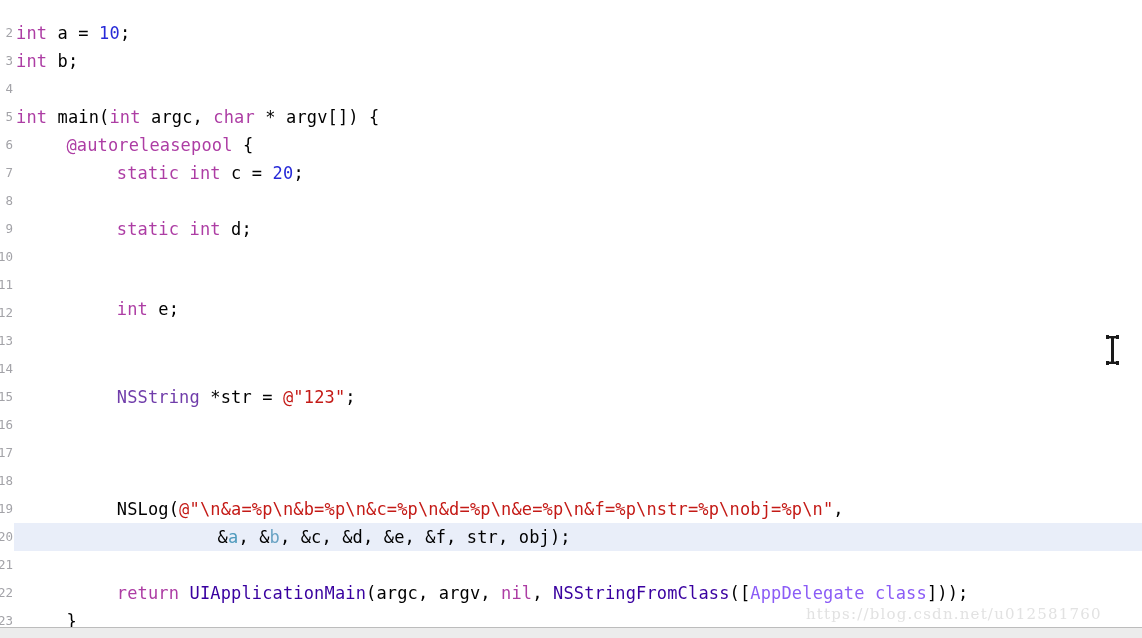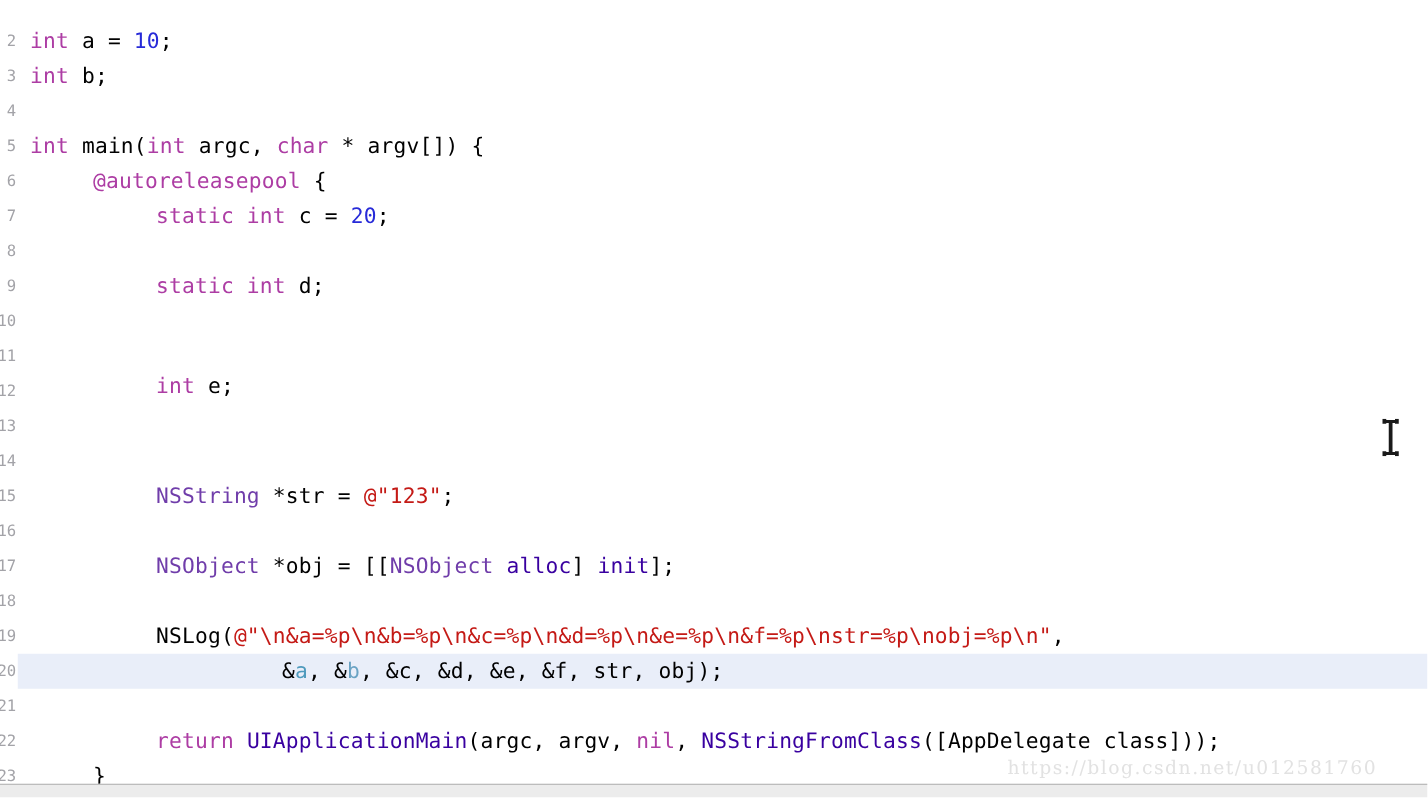--- a/index.html
+++ b/index.html
@@ -70,38 +70,38 @@
   .code-line {
     position: absolute;
     left: 0;
     right: 0;
     height: 28px;
     line-height: 28px;
     font-family: "DejaVu Sans Mono", "Liberation Mono", monospace;
     font-size: 17px;
     white-space: pre;
     color: #000000;
-    padding-left: 24px;
+    padding-left: 16px;
     box-sizing: border-box;
     letter-spacing: 0.15px;
   }
   .code-line.current {
     background: #e9eef9;
   }
 
   
   .t-plain   { color: #000000; }
   .t-kw      { color: #ad3da4; }          
   .t-num     { color: #272ad8; }          
   .t-str     { color: #c41a16; }          
   .t-type    { color: #703daa; }          
   .t-call    { color: #3900a0; }          
   .t-global  { color: #4e9abd; }          
   .t-globalb { color: #6aa3c4; }
-  .t-proj    { color: #000000; }          
+  .t-proj    { color: #8b5cf6; }          
 
   
   #mouse-cursor {
     position: absolute;
     left: 1104px;
     top: 336px;
     width: 17px;
     height: 30px;
     z-index: 9;
     pointer-events: none;
@@ -146,21 +146,20 @@
       <div class="code-line" style="top: 131px;"><span style="padding-left: 50.4px;"><span class="t-kw">@autoreleasepool</span><span class="t-plain"> {</span></span></div>
       <div class="code-line" style="top: 159px;"><span style="padding-left: 100.8px;"><span class="t-kw">static int</span><span class="t-plain"> c = </span><span class="t-num">20</span><span class="t-plain">;</span></span></div>
       <div class="code-line" style="top: 187px;"><span style="padding-left: 0px;"></span></div>
       <div class="code-line" style="top: 215px;"><span style="padding-left: 100.8px; text-align: center;"><span class="t-kw">static int</span><span class="t-plain"> d;</span></span></div>
       <div class="code-line" style="top: 243px;"><span style="padding-left: 0px;"></span></div>
       <div class="code-line" style="top: 271px;"><span style="padding-left: 0px;"></span></div>
       <div class="code-line" style="top: 295px;"><span style="padding-left: 100.8px;"><span class="t-kw">int</span><span class="t-plain"> e;</span></span></div>
       <div class="code-line" style="top: 355px;"><span style="padding-left: 0px;"></span></div>
       <div class="code-line" style="top: 383px;"><span style="padding-left: 100.8px;"><span class="t-type">NSString</span><span class="t-plain"> *str = </span><span class="t-str">@"123"</span><span class="t-plain">;</span></span></div>
       <div class="code-line" style="top: 411px;"><span style="padding-left: 0px;"></span></div>
-      <div class="code-line" style="top: 439px;"><span style="padding-left: 100.8px;"><span class="t-type">NSObject</span><span class="t-plain"> *obj = [[</span><span class="t-type">NSObject</span><span class="t-plain"> </span><span class="t-call">alloc</span><span class="t-plain">] </span><span class="t-call">init</span><span class="t-plain">];</span></span></div>
       <div class="code-line" style="top: 467px;"><span style="padding-left: 0px;"></span></div>
       <div class="code-line" style="top: 495px;"><span style="padding-left: 100.8px;"><span class="t-plain">NSLog(</span><span class="t-str">@"\n&amp;a=%p\n&amp;b=%p\n&amp;c=%p\n&amp;d=%p\n&amp;e=%p\n&amp;f=%p\nstr=%p\nobj=%p\n"</span><span class="t-plain">,</span></span></div>
       <div class="code-line current" style="top: 523px;"><span style="padding-left: 201.6px;"><span class="t-plain">&amp;</span><span class="t-global">a</span><span class="t-plain">, &amp;</span><span class="t-globalb">b</span><span class="t-plain">, &amp;c, &amp;d, &amp;e, &amp;f, str, obj);</span></span></div>
       <div class="code-line" style="top: 551px;"><span style="padding-left: 0px;"></span></div>
       <div class="code-line" style="top: 579px;"><span style="padding-left: 100.8px;"><span class="t-kw">return</span><span class="t-plain"> </span><span class="t-call">UIApplicationMain</span><span class="t-plain">(argc, argv, </span><span class="t-kw">nil</span><span class="t-plain">, </span><span class="t-call">NSStringFromClass</span><span class="t-plain">([</span><span class="t-proj">AppDelegate</span><span class="t-plain"> </span><span class="t-proj">class</span><span class="t-plain">]));</span></span></div>
       <div class="code-line" style="top: 607px;"><span style="padding-left: 50.4px;"><span class="t-plain">}</span></span></div>
       <div class="code-line" style="top: 635px;"></div>
     </div>
 
   <div id="gutter">

